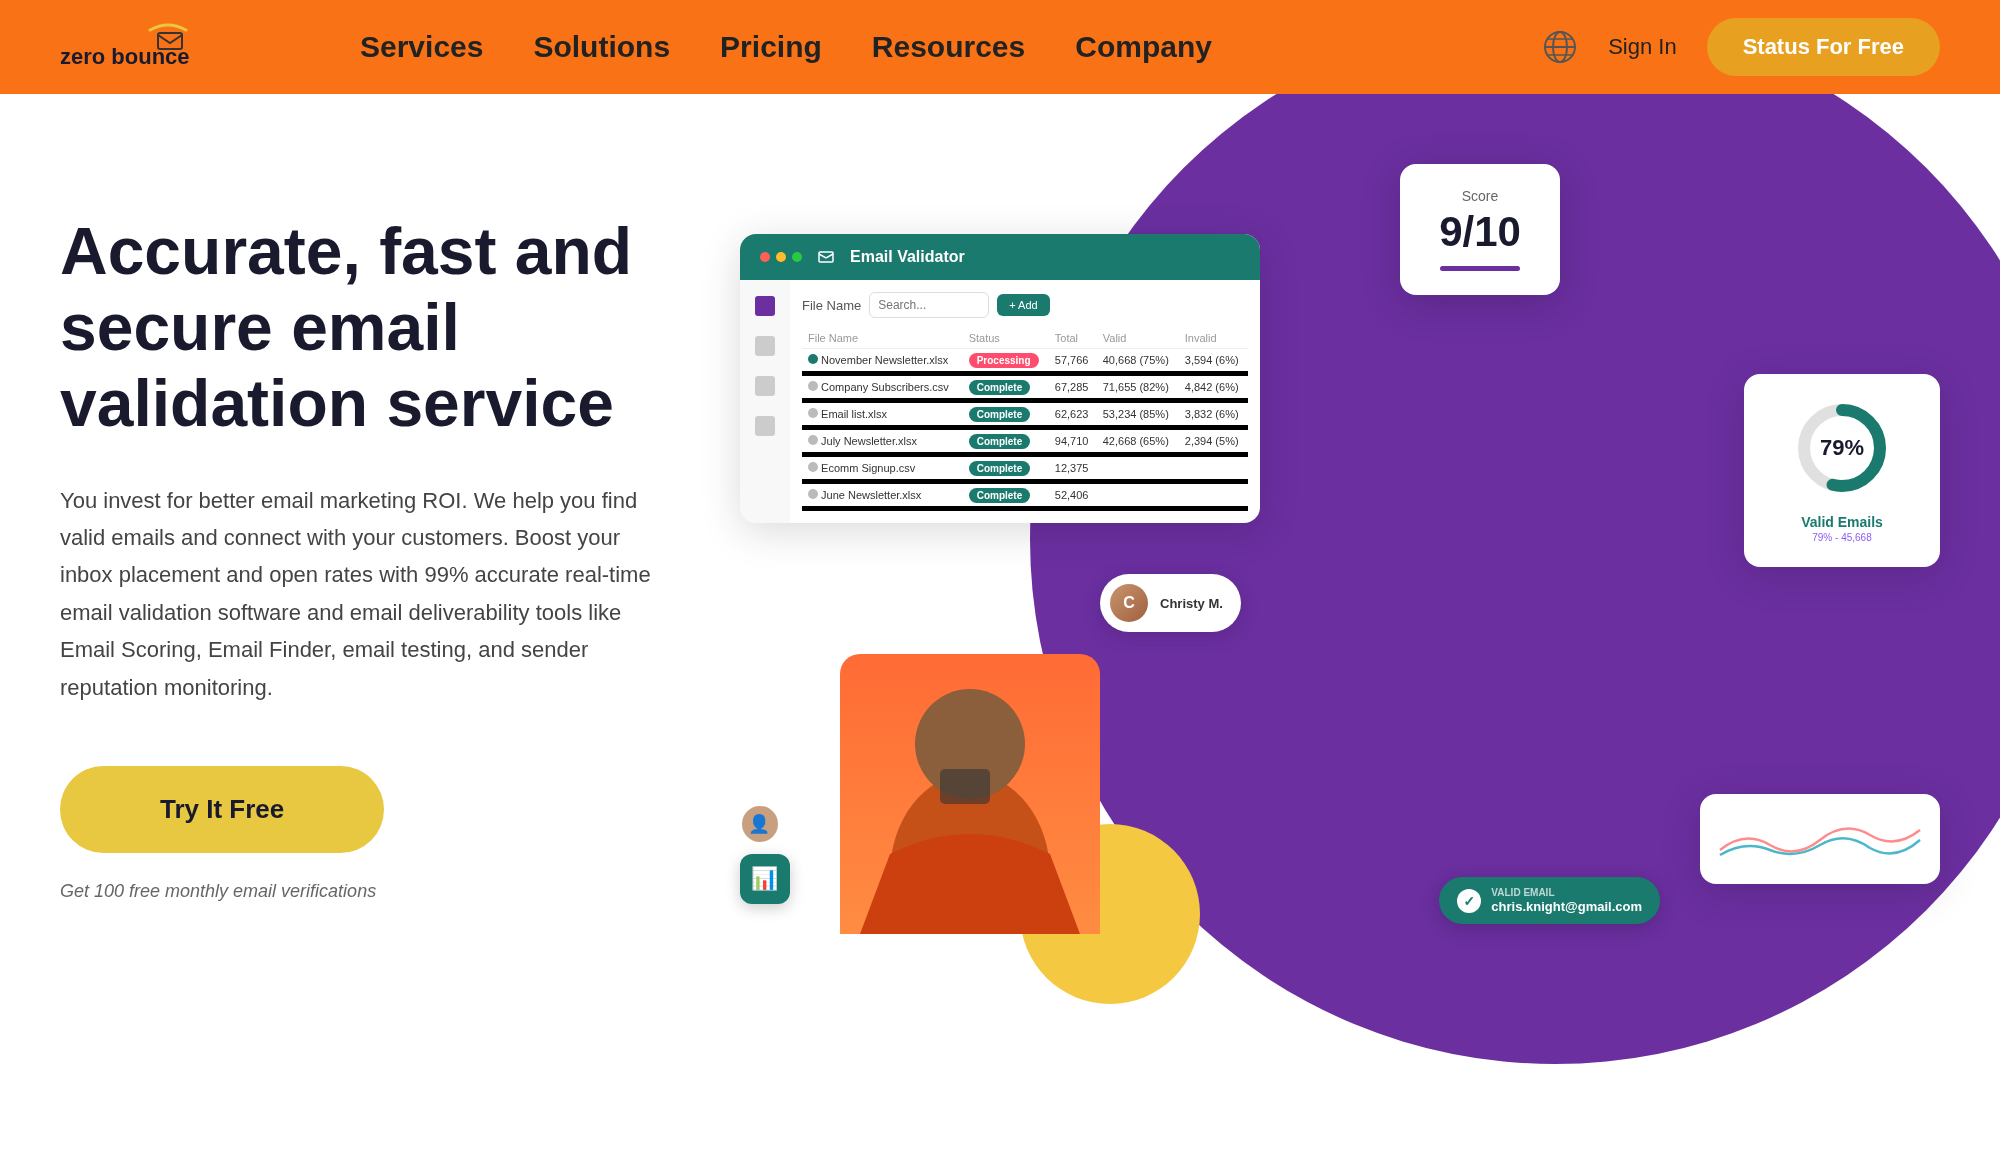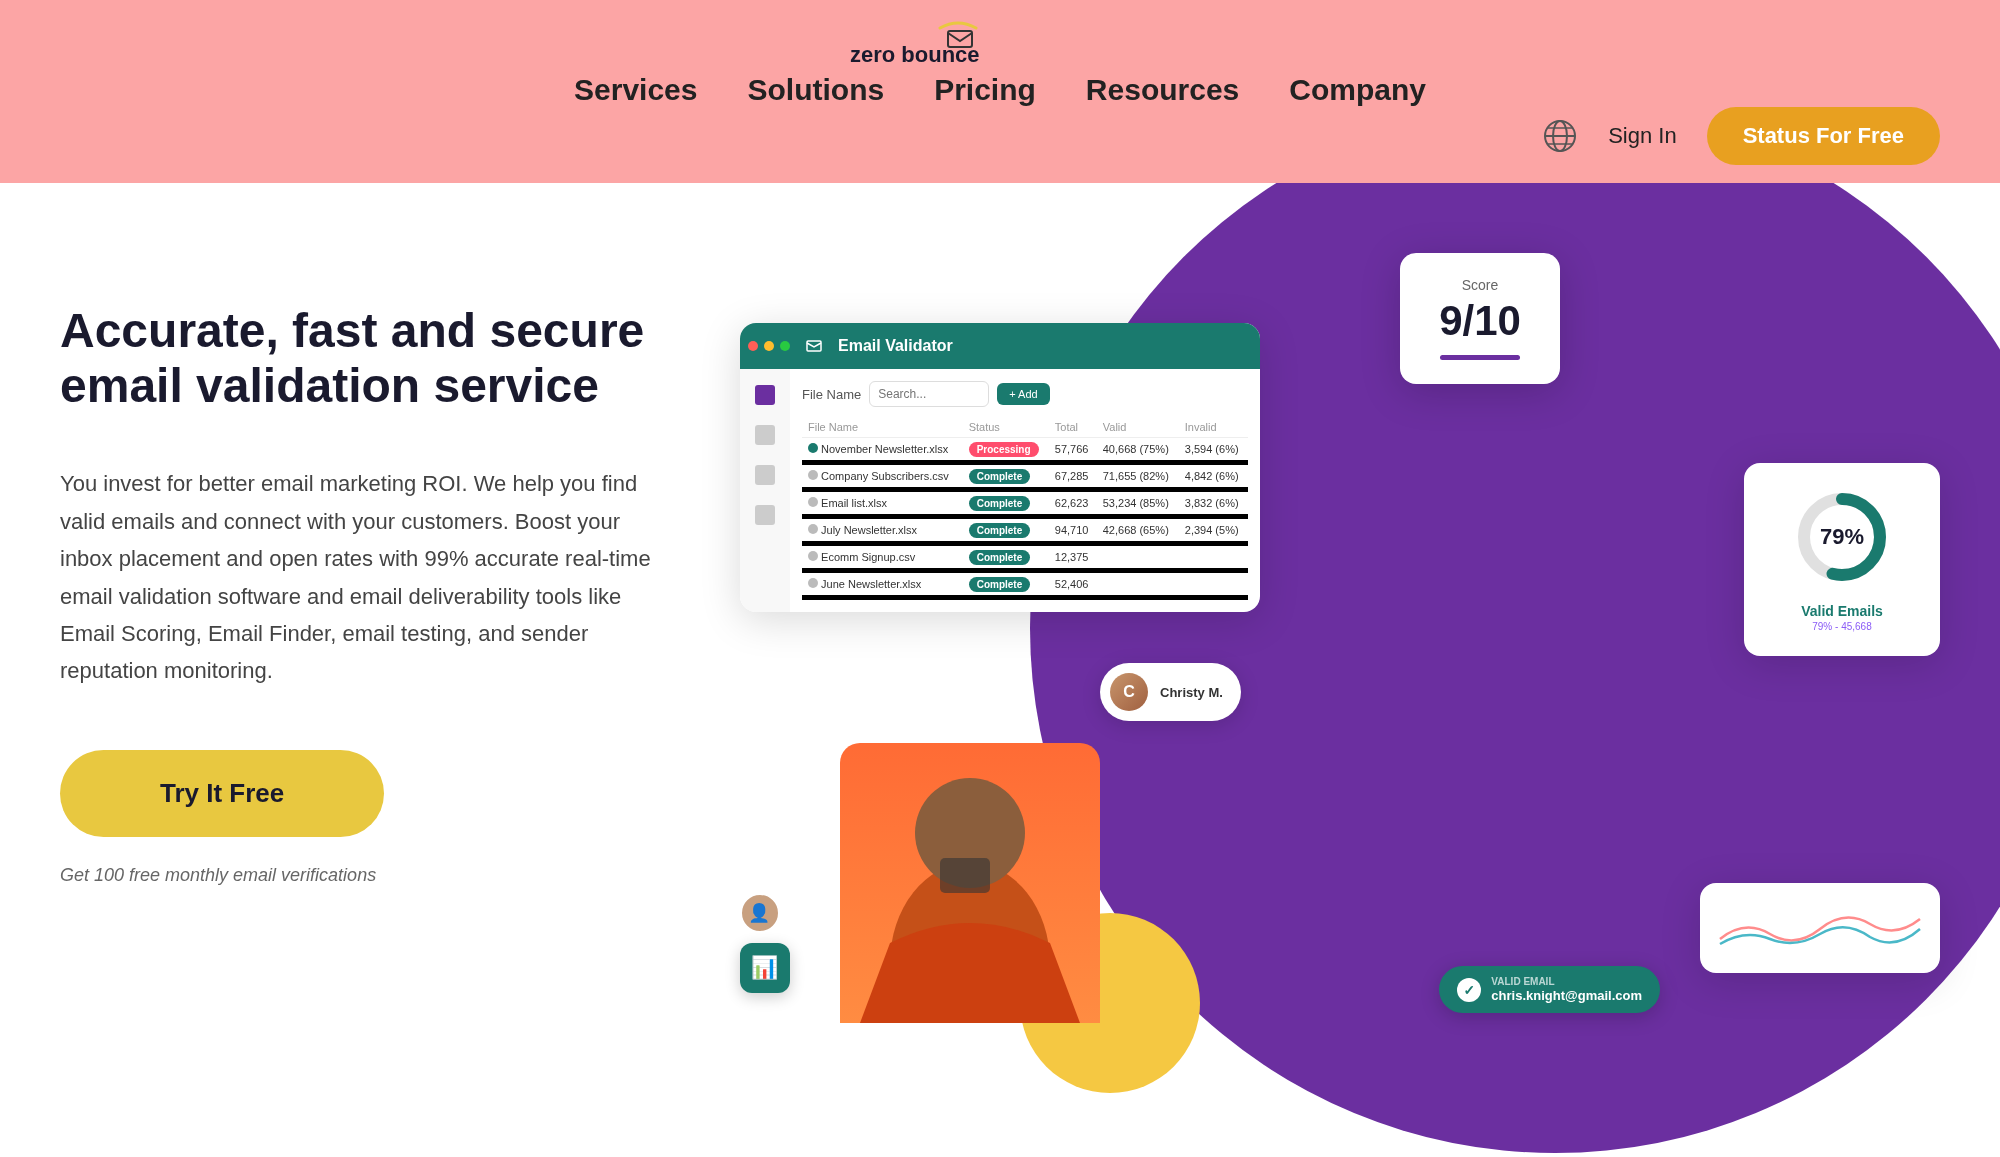--- a/index.html
+++ b/index.html
@@ -1,21 +1,21 @@
 <!DOCTYPE html>
 <html><head>
   <meta charset="utf-8">
   <style>
     * { margin: 0; padding: 0; box-sizing: border-box; }
     body { font-family: -apple-system, BlinkMacSystemFont, 'Segoe UI', sans-serif; background: #fff; overflow-x: hidden; width: 2000px; min-height: 1157px; }
 
     
     header {
       display: flex; align-items: center; padding: 18px 60px;
-      background: #fca5a5; position: relative; z-index: 10; flex-direction: column;
+      background: #f97316; position: relative; z-index: 10;
     }
     .logo { display: flex; align-items: center; gap: 0; margin-right: 80px; }
     .logo svg { width: 220px; height: 55px; }
     nav { display: flex; gap: 50px; }
     nav a {
       text-decoration: none; color: #222; font-size: 30px; font-weight: 700;
       cursor: pointer;
     }
     .header-right { margin-left: auto; display: flex; align-items: center; gap: 30px; }
     .globe-icon { width: 36px; height: 36px; cursor: pointer; }
@@ -40,22 +40,22 @@
       width: 1050px; height: 1050px;
       background: #6b2fa0;
       border-radius: 50%;
       z-index: 0;
     }
 
     .hero-left {
       flex: 0 0 660px; padding-top: 60px; position: relative; z-index: 2;
     }
     .hero-title {
-      font-size: 48px; font-weight: 800; color: #1a1a2e; line-height: 1.15;
-      margin-bottom: 52px;
+      font-size: 66px; font-weight: 800; color: #1a1a2e; line-height: 1.15;
+      margin-bottom: 40px;
     }
     .hero-desc {
       font-size: 22px; color: #444; line-height: 1.7; margin-bottom: 60px;
       max-width: 600px;
     }
     .try-btn {
       background: #e8c840; color: #1a1a2e; border: none; border-radius: 50px;
       padding: 28px 100px; font-size: 26px; font-weight: 800; cursor: pointer;
       display: inline-block; margin-bottom: 20px;
     }
@@ -80,21 +80,21 @@
     .card-score .score-bar { width: 80px; height: 5px; background: #6b2fa0; border-radius: 3px; margin: 10px auto 0; }
 
     
     .card-main {
       position: absolute; top: 80px; left: 20px;
       background: #fff; border-radius: 16px;
       box-shadow: 0 8px 40px rgba(0,0,0,0.15);
       width: 520px; overflow: hidden;
     }
     .card-main-header {
-      background: #1a7a6e; padding: 14px 8px; display: flex; align-items: center; gap: 8px;
+      background: #1a7a6e; padding: 14px 20px; display: flex; align-items: center; gap: 8px;
     }
     .card-main-header .dots { display: flex; gap: 6px; }
     .card-main-header .dot { width: 10px; height: 10px; border-radius: 50%; background: rgba(255,255,255,0.5); }
     .card-main-header .dot:first-child { background: #ff5f57; }
     .card-main-header .dot:nth-child(2) { background: #ffbd2e; }
     .card-main-header .dot:nth-child(3) { background: #28ca41; }
     .card-main-title { color: #fff; font-size: 16px; font-weight: 600; margin-left: 10px; }
     .card-sidebar {
       display: flex;
     }

